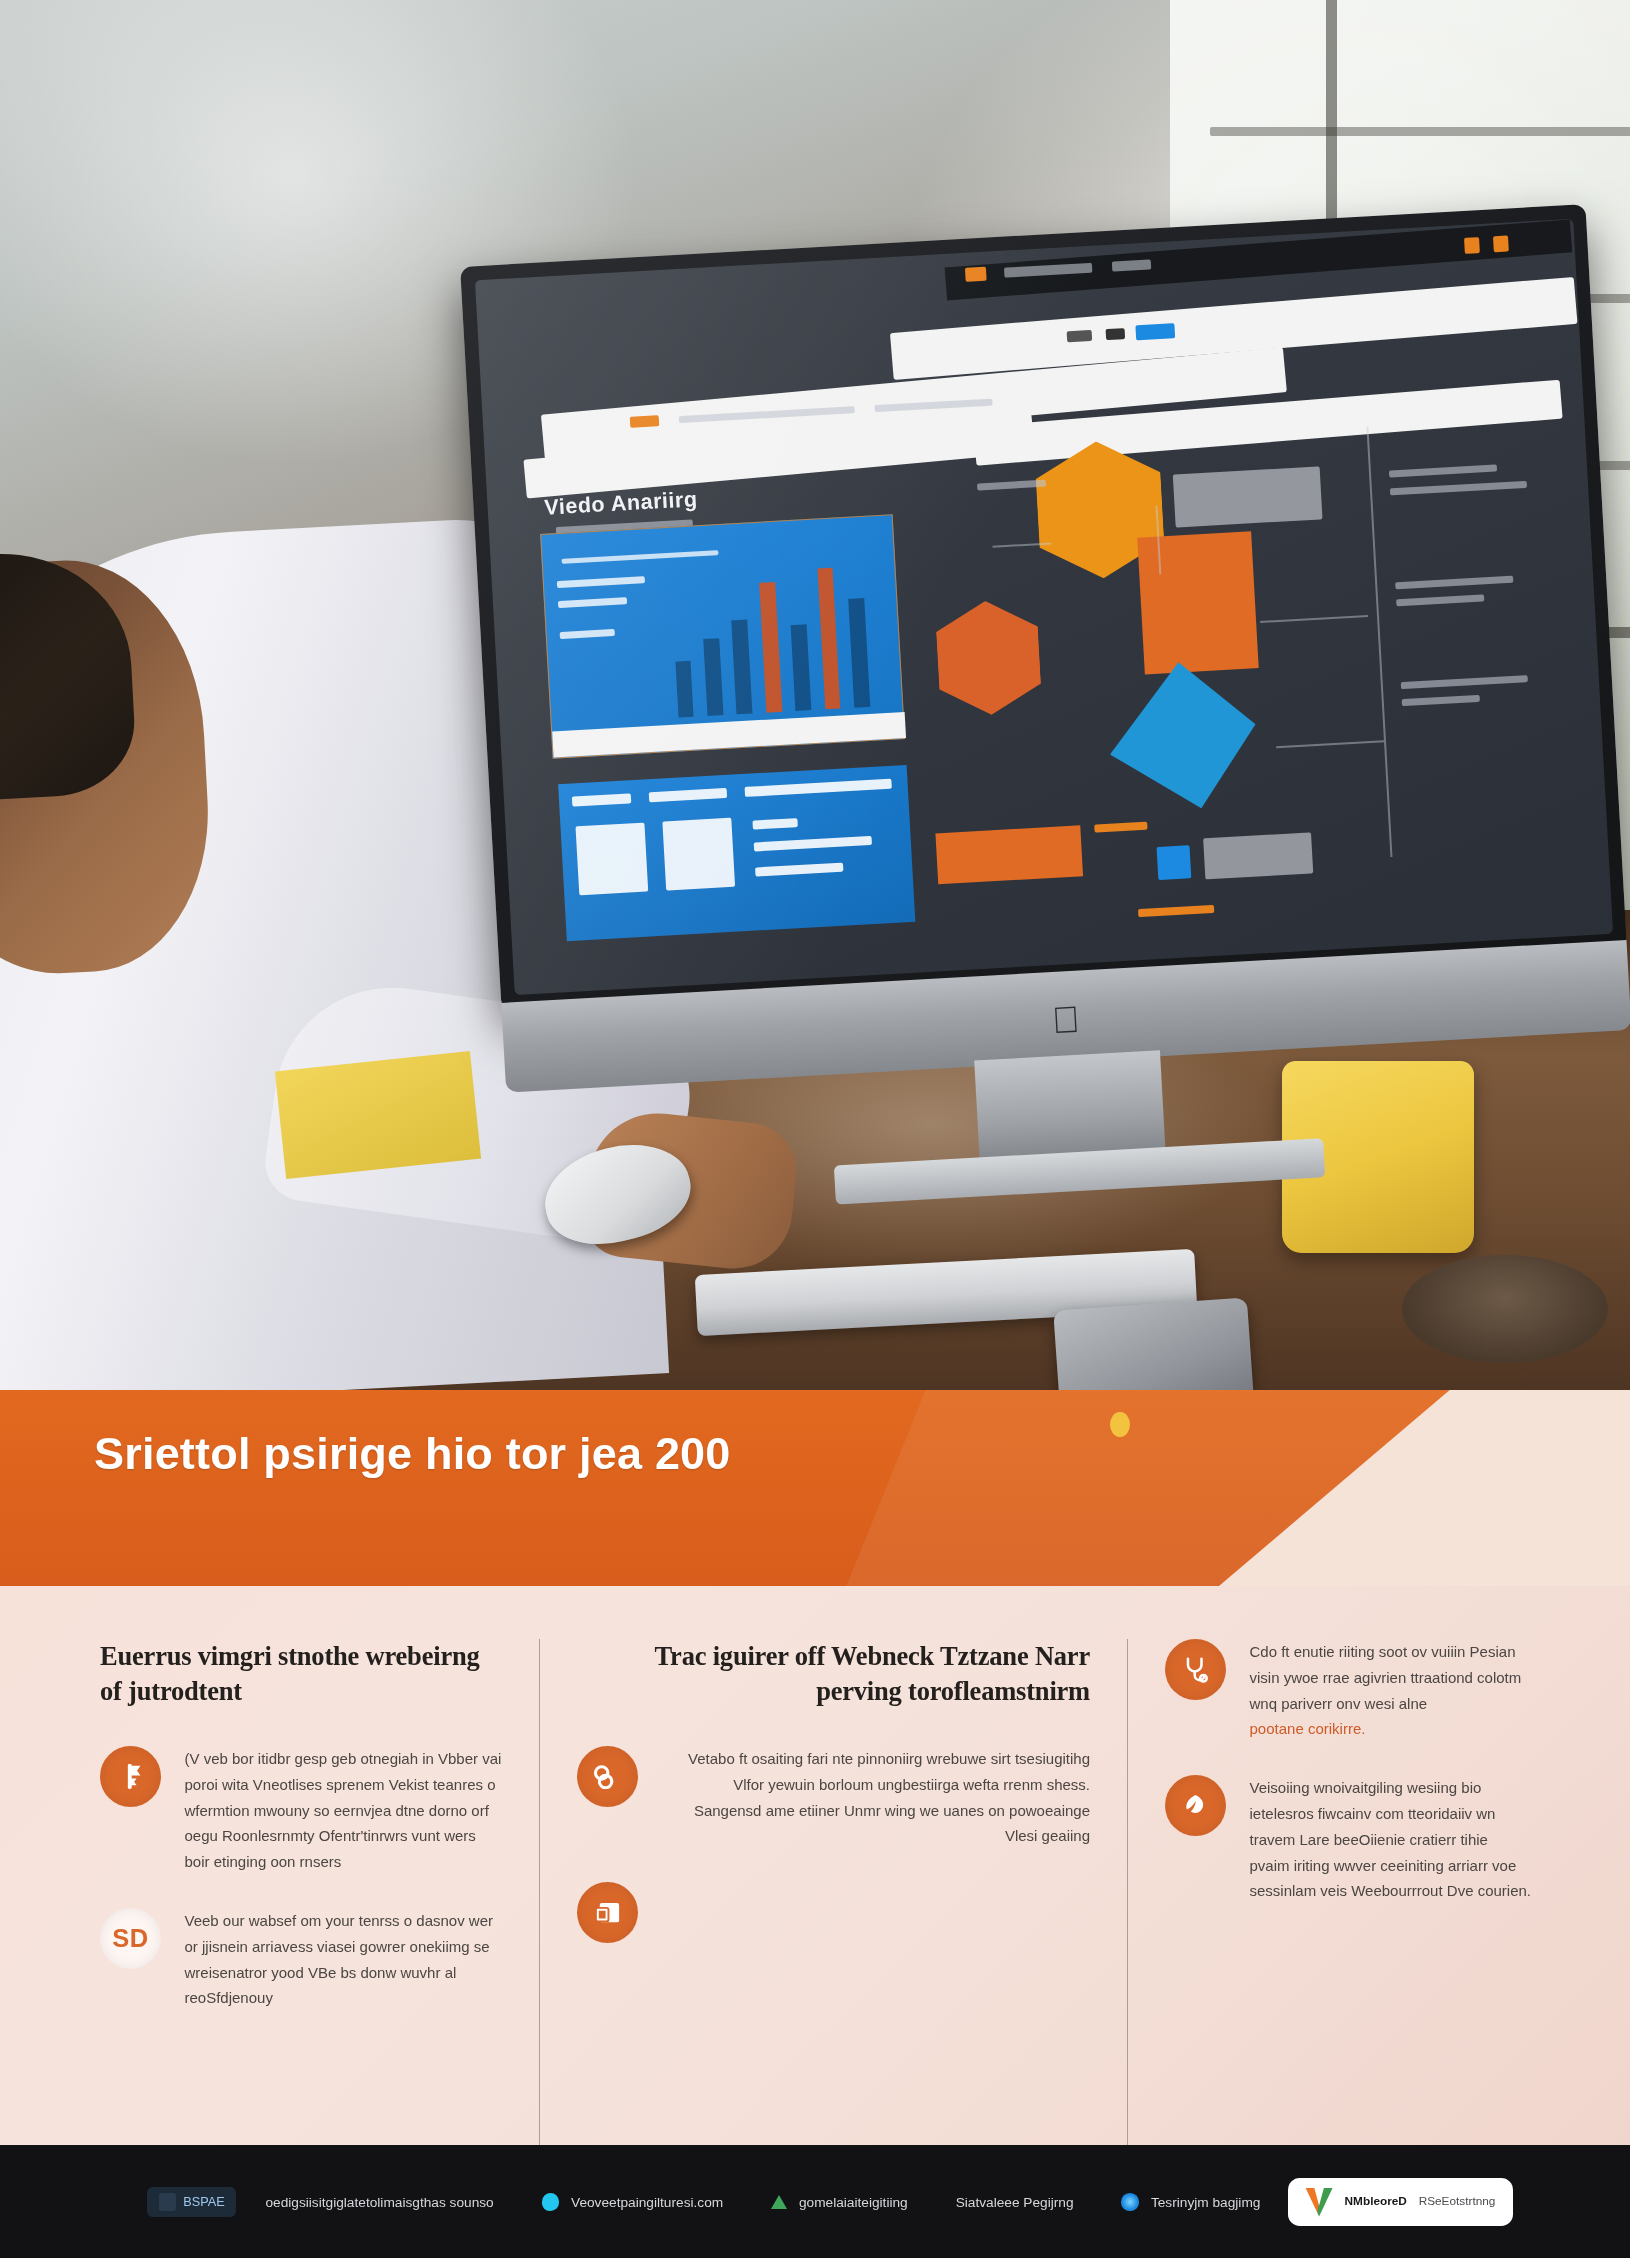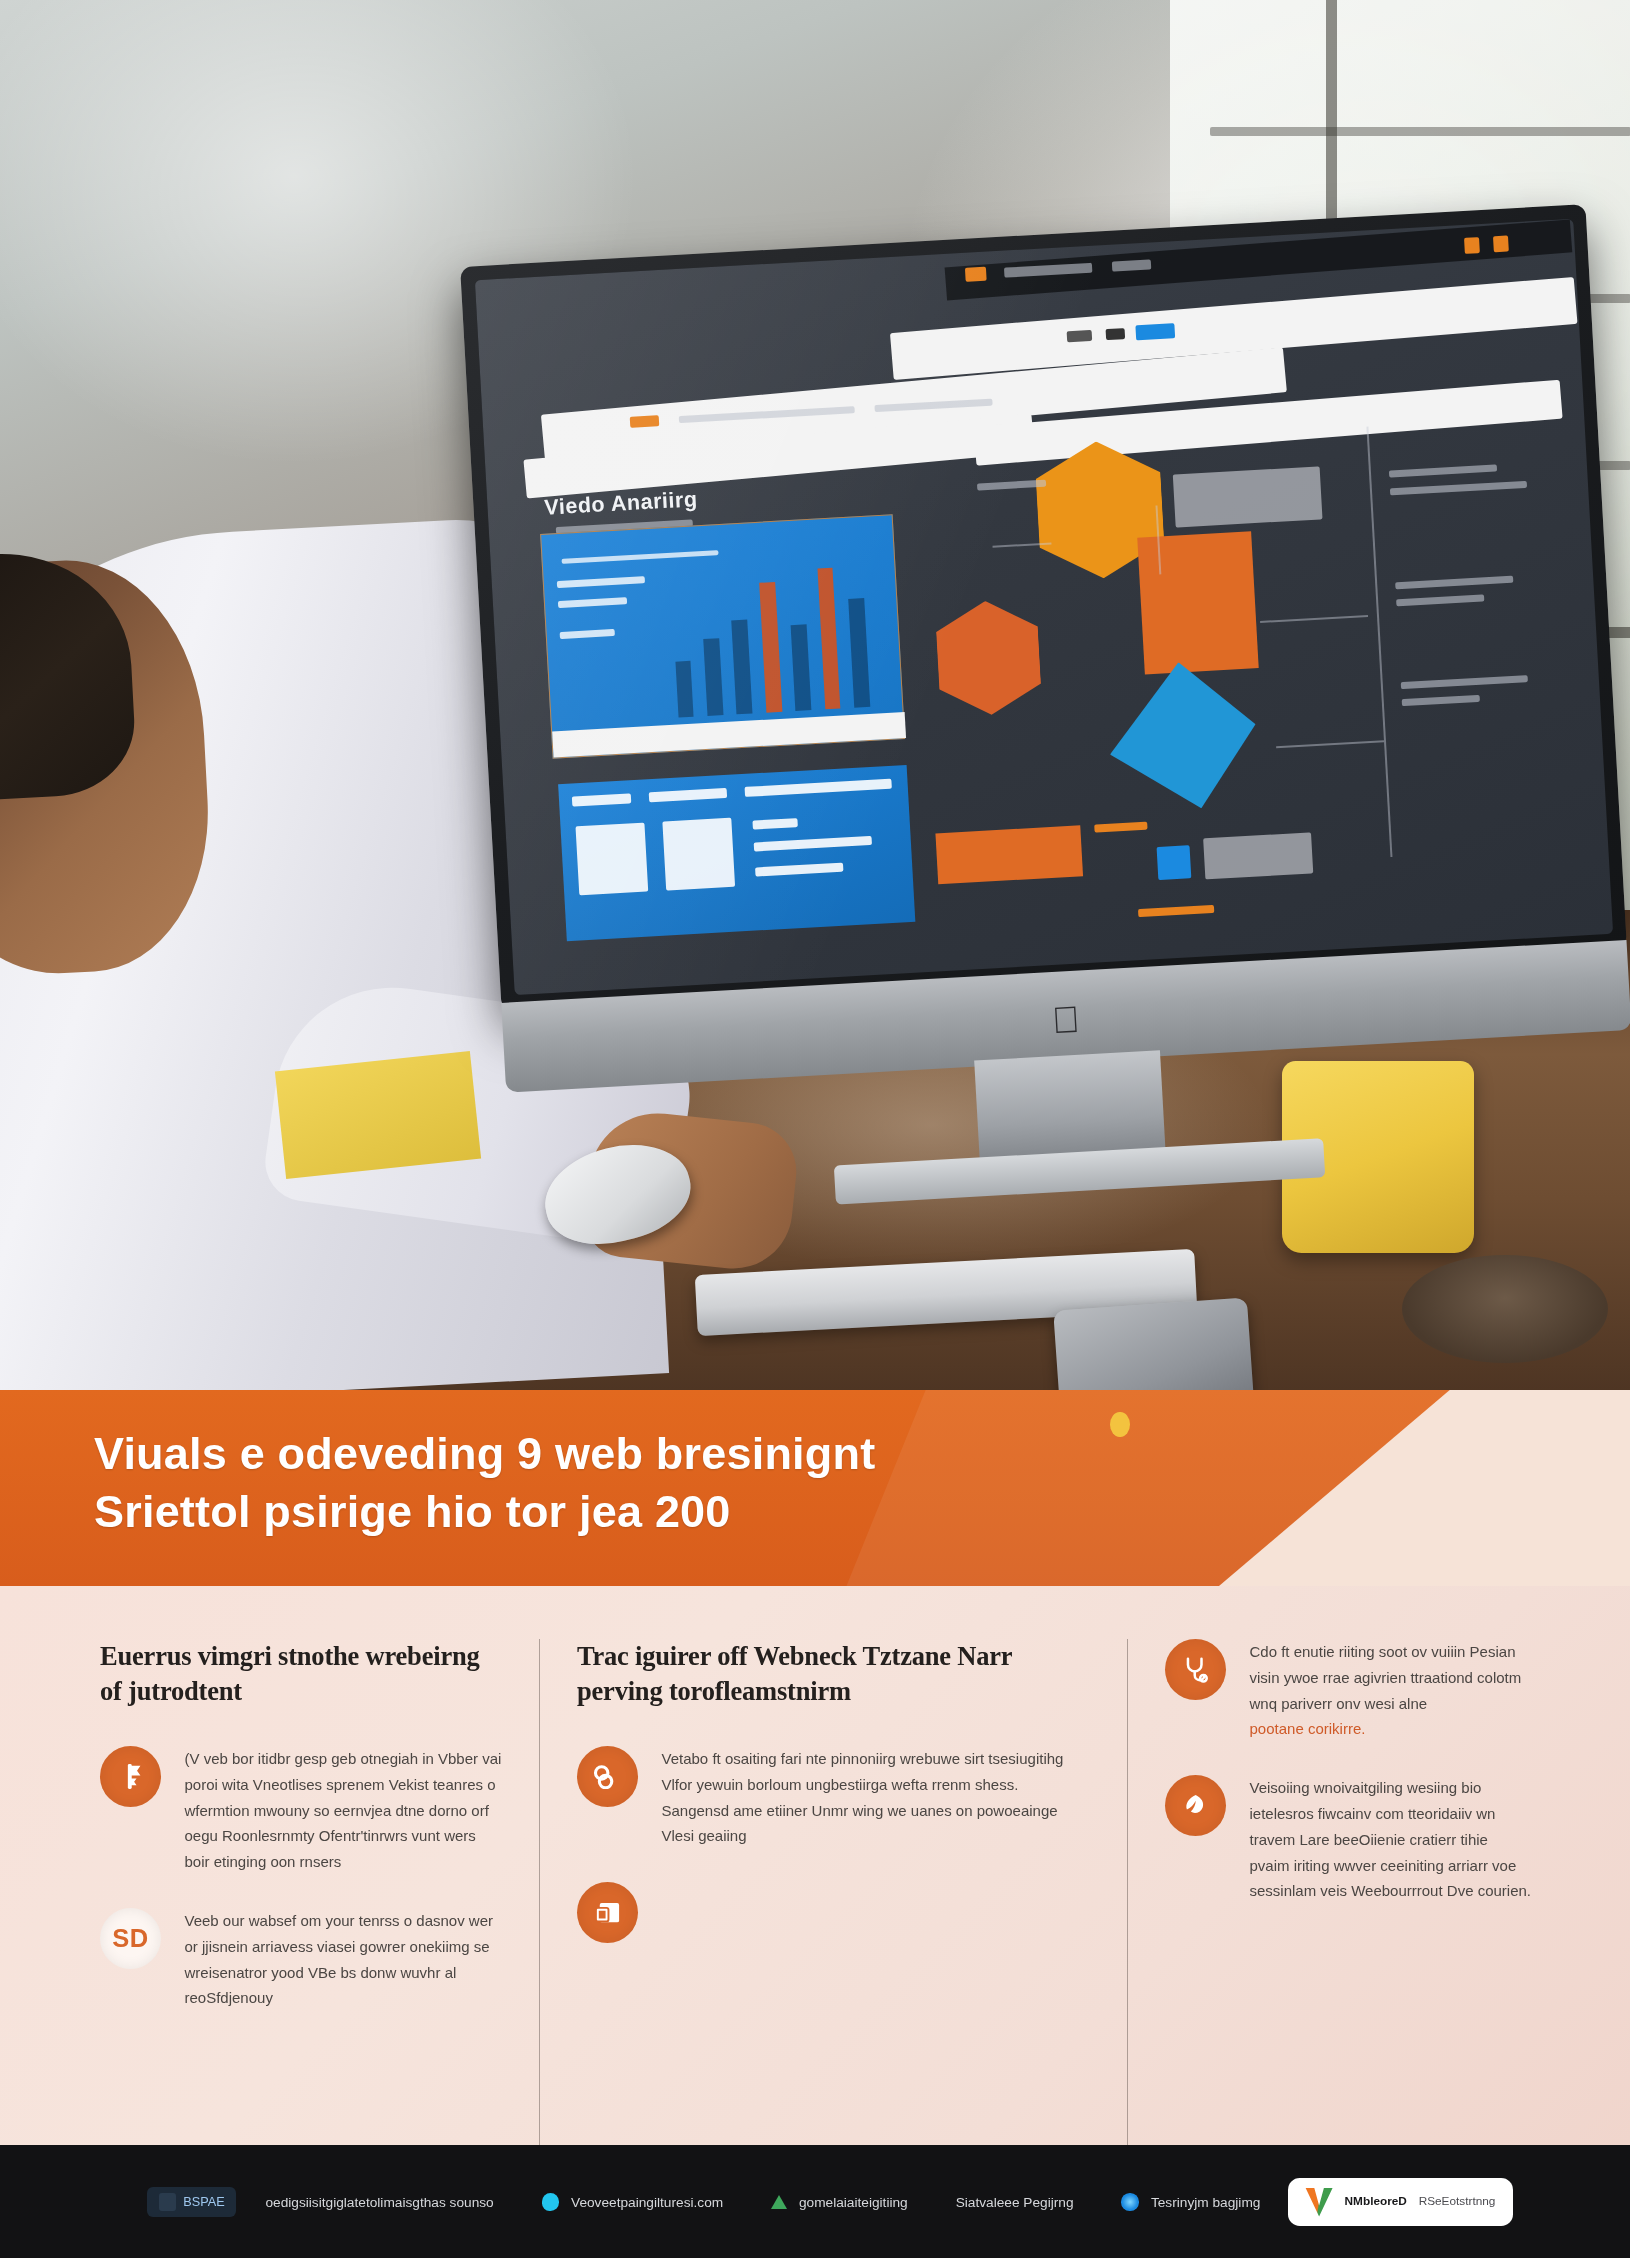--- a/index.html
+++ b/index.html
@@ -367,21 +367,21 @@
     display: flex;
     padding: 53px 63px 0 63px;
   }
   .col {
     position: relative;
     flex: 1;
     padding: 0 37px;
   }
   .col + .col { border-left: 1px solid rgba(60,50,45,0.38); }
   .col:nth-child(1) { flex: 0 0 476px; }
-  .col:nth-child(2) { flex: 0 0 588px; }
+  .col:nth-child(2) { flex: 0 0 588px; text-align: right; }
   .col:nth-child(3) { flex: 1; }
 
   .col-heading {
     font-family: "Liberation Serif", serif;
     font-weight: 700;
     font-size: 26.5px;
     line-height: 1.32;
     color: #24201e;
     margin-bottom: 37px;
     letter-spacing: -0.2px;
@@ -601,21 +601,20 @@
 
         <div class="screen-glow"></div>
       </div>
     </div>
   </div>
 
   <div class="banner">
     <div class="banner-shade"></div>
     <div class="banner-wedge"></div>
     <div class="banner-inner">
-      <div class="banner-line">Viuals e odeveding 9 web bresinignt</div>
       <div class="banner-line">Sriettol psirige hio tor jea 200</div>
     </div>
     <div class="banner-dot"></div>
   </div>
 
   <div class="content">
 
     <div class="col">
       <div class="col-heading">Euerrus vimgri stnothe wrebeirng of jutrodtent</div>
 

